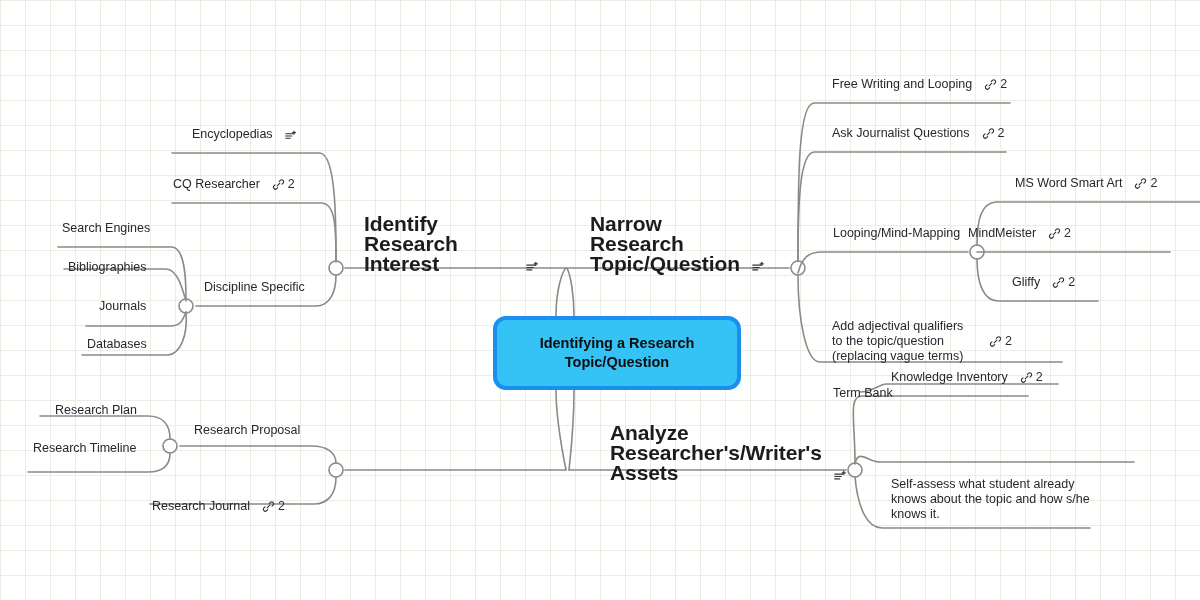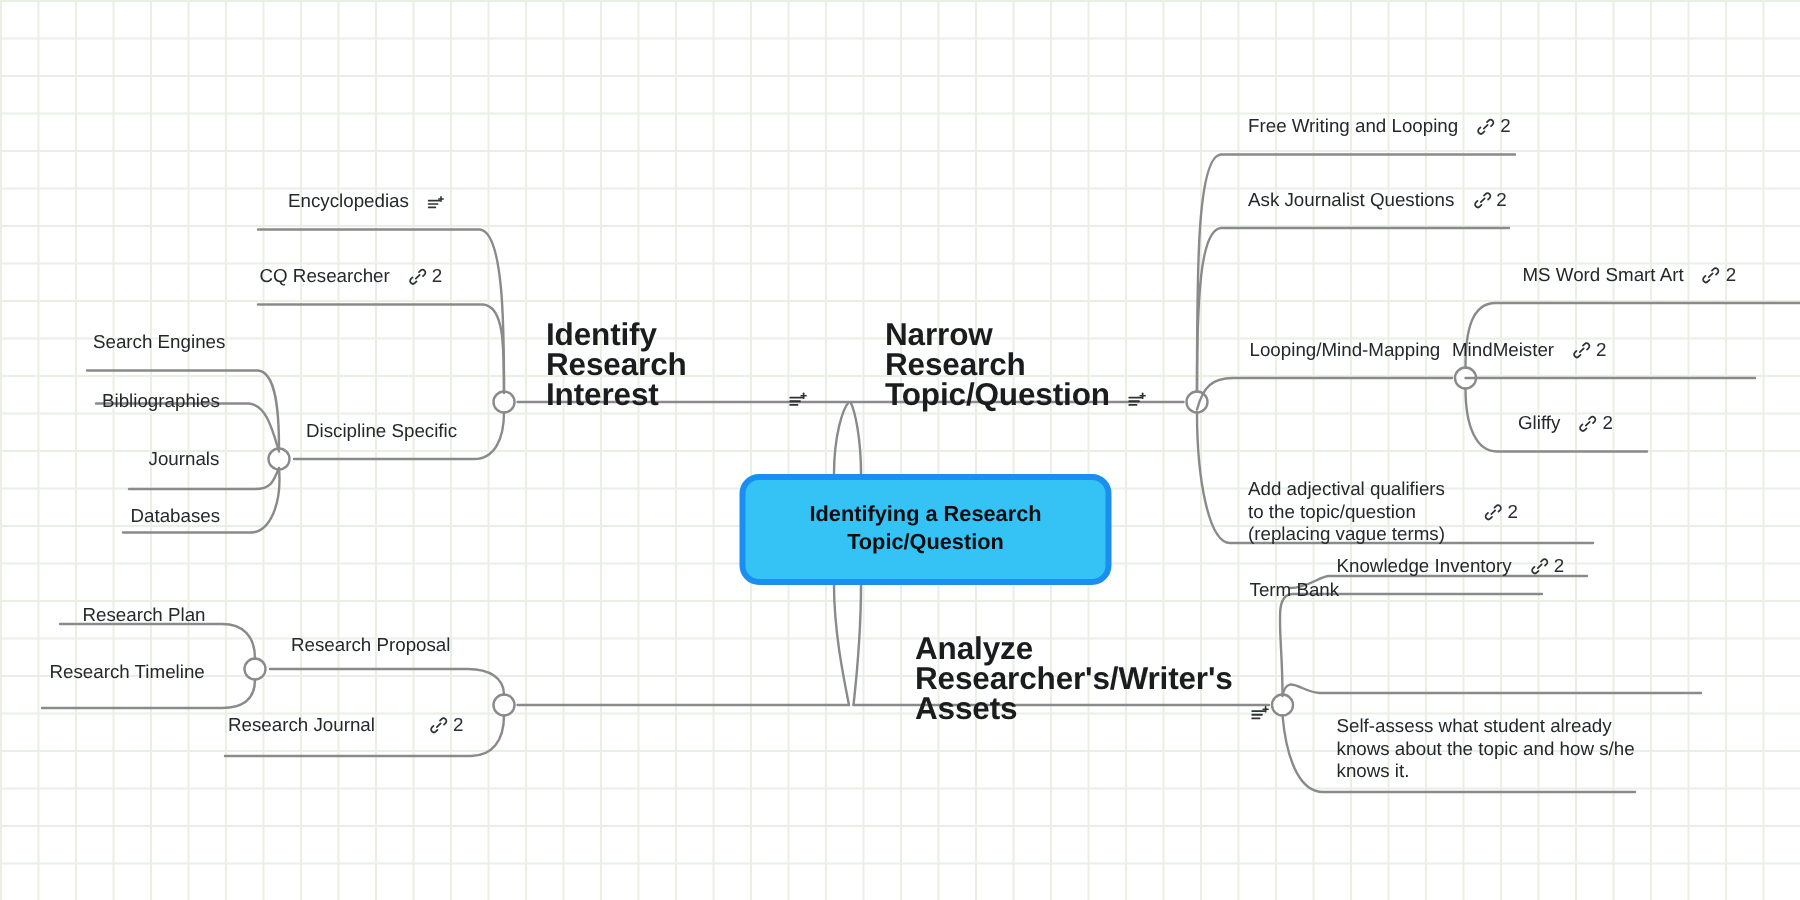--- a/index.html
+++ b/index.html
@@ -386,21 +386,21 @@
 
 
   <div class="node multiline" style="left:891px;top:477px;width:200px;align-items:center;">
     <span class="txt">Self-assess what student already knows about the topic and how s/he knows it.</span>
   </div>
 
   <div class="node" style="left:194px;top:423px;">
     <span class="txt">Research Proposal</span>
   </div>
 
-  <div class="node" style="left:152px;top:476px;gap:24px;">
+  <div class="node" style="left:152px;top:499px;">
     <span class="txt">Research Journal</span>
     <span class="meta">
       <span class="icon-link">
           <svg width="13" height="13" viewBox="0 0 16 16">
         <g fill="none" stroke="#2f3337" stroke-width="1.4" stroke-linecap="round">
           <path d="M6.4 9.6 L9.6 6.4"></path>
           <path d="M9.0 4.2 l1.3-1.3a2.3 2.3 0 0 1 3.3 3.3 l-1.3 1.3"></path>
           <path d="M7.0 11.8 l-1.3 1.3a2.3 2.3 0 0 1-3.3-3.3 l1.3-1.3"></path>
         </g>
           </svg>

